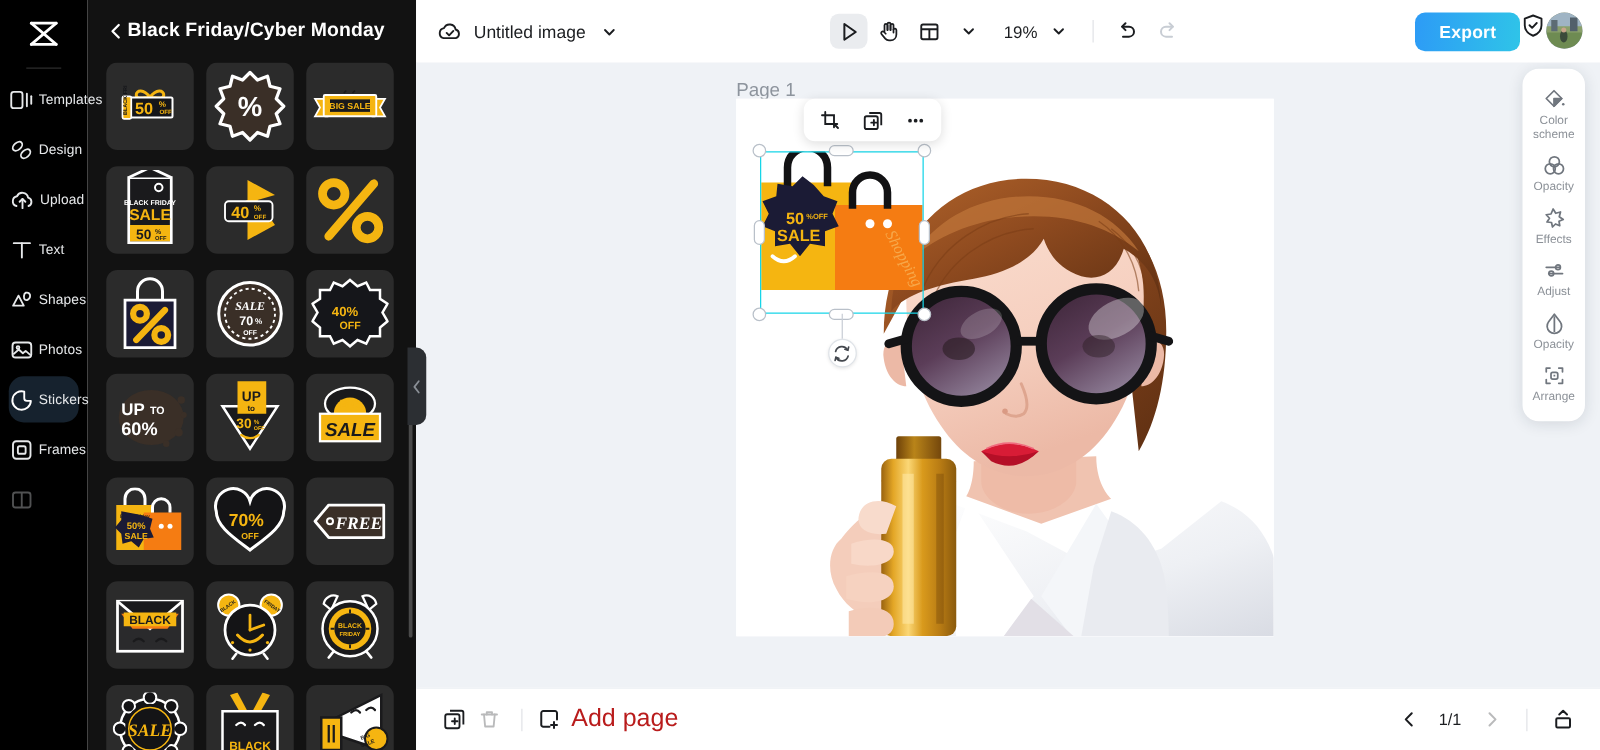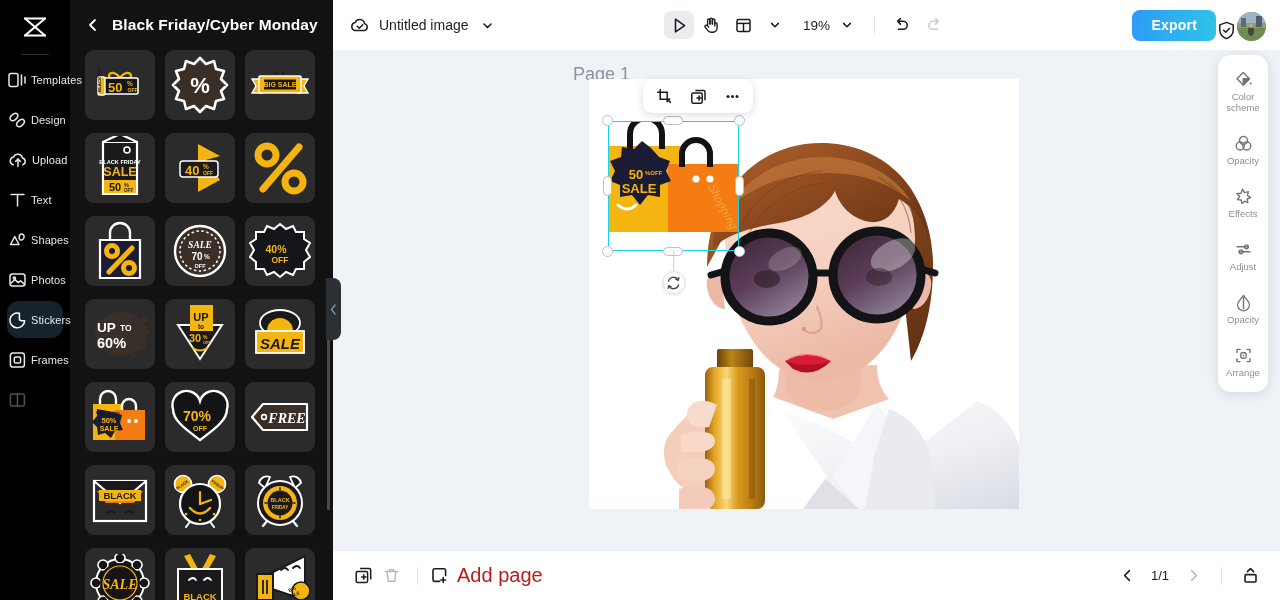--- a/index.html
+++ b/index.html
@@ -30,21 +30,21 @@
   .rail-item .ic { height: 24px; display: flex; align-items: center; justify-content: center; }
   .rail-item .lb { font-size: 11px; color: #e6e8ea; letter-spacing: .1px; line-height: 13px; }
   .rail-item.dim .lb, .rail-item.dim .ic { opacity: .35; }
 
   
   .panel {
     width: 263px; height: 600px; background: #121212; flex: 0 0 263px;
     position: relative; overflow: hidden;
   }
   .panel-head {
-    height: 50px; display: flex; align-items: center; gap: 10px; padding: 0 14px;
+    height: 50px; display: flex; align-items: center; padding: 0 14px;
   }
   .panel-back { width: 18px; height: 18px; display: flex; align-items: center; justify-content: center; cursor: pointer; }
   .panel-title { color: #ffffff; font-size: 15.5px; font-weight: bold; letter-spacing: .1px; white-space: nowrap; }
   .grid {
     position: absolute; top: 50px; left: 0; right: 0; bottom: 0;
     padding: 0 15px 0 15px; display: grid;
     grid-template-columns: repeat(3, 70px); gap: 13px 10px;
     overflow: hidden;
   }
   .cell {
@@ -77,37 +77,37 @@
     display: flex; align-items: center; justify-content: center; gap: 2px; pointer-events: none;
   }
   .tb-center > * { pointer-events: auto; }
   .tb-btn {
     width: 30px; height: 28px; border-radius: 7px; display: flex; align-items: center;
     justify-content: center; cursor: pointer; background: transparent; border: none;
   }
   .tb-btn.sel { background: #eaecef; }
   .zoom-val { font-size: 13.5px; color: #1b1d20; margin-left: 8px; min-width: 30px; text-align: right; }
   .vdiv { width: 1px; height: 18px; background: #e2e4e8; margin: 0 10px; }
-  .tb-right { margin-left: auto; display: flex; align-items: flex-end; gap: 0; }
+  .tb-right { margin-left: auto; display: flex; align-items: flex-start; gap: 0; }
   .export-btn {
     background: linear-gradient(96deg,#2d9bf6 0%,#2fc4e8 100%);
     color: #fff; font-size: 14px; font-weight: bold; border: none; border-radius: 8px;
     height: 31px; padding: 0 19px; cursor: pointer; letter-spacing: .2px;
   }
   .avatar {
     width: 29px; height: 29px; border-radius: 50%; overflow: hidden; cursor: pointer;
     background: #7b8a7c; position: relative;
   }
 
   
   .canvas-wrap {
     flex: 1 1 auto; background: #eff2f6; position: relative; overflow: hidden;
   }
   .page-label {
-    position: absolute; left: 240px; top: 14px; font-size: 18px; color: #8d949d;
+    position: absolute; left: 256px; top: 14px; font-size: 15px; color: #8d949d;
   }
   .artboard {
     position: absolute; left: 256px; top: 29px; width: 430px; height: 430px;
     background: #ffffff;
   }
   
   .photo { position: absolute; inset: 0; overflow: hidden; background: #fff; }
 
   
   .sel-box { position: absolute; left: 19px; top: 42px; width: 131px; height: 130px; }
@@ -132,21 +132,21 @@
     position: absolute; left: 35px; top: -42px; height: 34px; background: #fff;
     border-radius: 9px; box-shadow: 0 2px 9px rgba(0,0,0,.14);
     display: flex; align-items: center; padding: 0 6px; gap: 4px;
   }
   .ft-btn { width: 30px; height: 28px; border-radius: 6px; display: flex; align-items: center; justify-content: center; cursor: pointer; }
 
   
   .rpanel {
     position: absolute; right: 12px; top: 5px; width: 50px;
     background: #fff; border-radius: 13px; box-shadow: 0 2px 12px rgba(25,35,55,.13);
-    padding: 10px 0 10px; display: flex; flex-direction: column; align-items: center; gap: 12px;
+    padding: 10px 0 10px; display: flex; flex-direction: column; align-items: center; gap: 1px;
   }
   .rp-item {
     width: 48px; padding: 5px 0 4px; display: flex; flex-direction: column; align-items: center; gap: 2px;
     cursor: pointer;
   }
   .rp-item .ic { height: 19px; display: flex; align-items: center; justify-content: center; }
   .rp-item .lb { font-size: 9.5px; color: #8b9097; line-height: 11px; text-align: center; }
 
   
   .bottombar {

